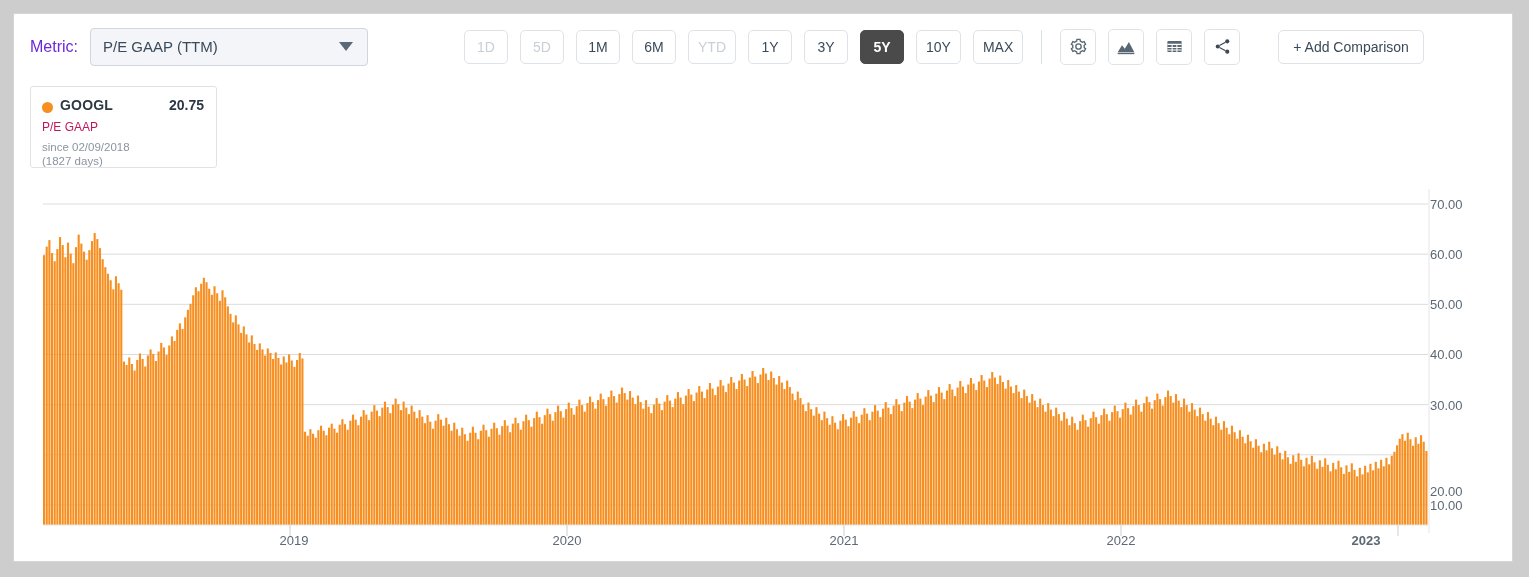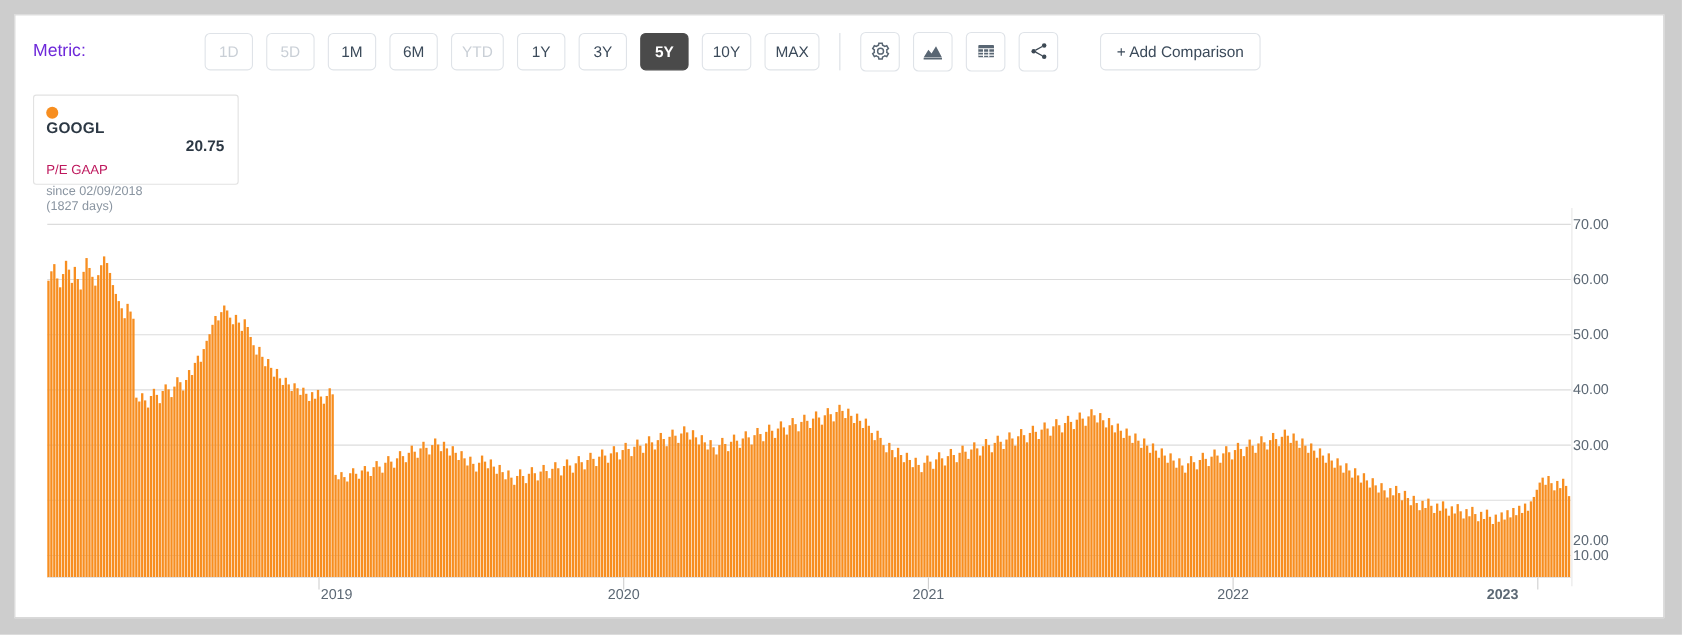--- a/index.html
+++ b/index.html
@@ -72,21 +72,21 @@
     font-family:"Liberation Sans",sans-serif;
   }
   
   #legend{
     position:absolute;left:16px;top:72px;
     width:187px;height:82px;
     border:1px solid #e2e2e2;border-radius:3px;
     background:#fff;box-sizing:border-box;
     padding:10px 12px 0 11px;
   }
-  .lg-row1{display:flex;align-items:flex-start;flex-direction:column;}
+  .lg-row1{display:flex;align-items:flex-end;}
   .lg-dot{width:11px;height:11px;border-radius:50%;background:#f78e20;margin-right:7px;}
   .lg-tic{font-size:14px;font-weight:bold;color:#2c3844;letter-spacing:.2px;}
   .lg-val{margin-left:auto;font-size:14px;font-weight:bold;color:#2c3844;}
   .lg-sub{font-size:12px;color:#be185d;margin-top:7px;}
   .lg-since{font-size:11.5px;color:#8a95a1;margin-top:6px;line-height:14px;}
   
   #plot{position:absolute;left:0;top:0;width:1500px;height:549px;}
   .ylab{
     position:absolute;font-size:13px;color:#5c6874;
     left:1416px;transform:translateY(-50%);
@@ -97,20 +97,24 @@
   }
 </style>
 </head>
 <body>
 
 <div id="card">
 
   <div id="toolbar">
     <span class="metric-label">Metric:</span>
 
+    <div class="metric-select">
+      <span class="val">P/E GAAP (TTM)</span>
+      <span class="caret"></span>
+    </div>
 
     <div class="range-group" id="range-group">
         <div class="range-btn disabled">1D</div>
         <div class="range-btn disabled">5D</div>
         <div class="range-btn">1M</div>
         <div class="range-btn">6M</div>
         <div class="range-btn disabled">YTD</div>
         <div class="range-btn">1Y</div>
         <div class="range-btn">3Y</div>
         <div class="range-btn active">5Y</div>
@@ -705,21 +709,21 @@
     <div id="ylabels">
         <div class="ylab" style="top: 190px;">70.00</div>
         <div class="ylab" style="top: 240px;">60.00</div>
         <div class="ylab" style="top: 290.312px;">50.00</div>
         <div class="ylab" style="top: 340.469px;">40.00</div>
         <div class="ylab" style="top: 390.625px;">30.00</div>
         <div class="ylab" style="top: 453px; margin-top: 24px;">20.00</div>
         <div class="ylab" style="top: 490.938px;">10.00</div>
       </div>
     <div id="xlabels">
-        <div class="xlab" style="left: 292px;">2019</div>
+        <div class="xlab" style="left: 280px;">2019</div>
         <div class="xlab" style="left: 553px;">2020</div>
         <div class="xlab" style="left: 830px;">2021</div>
         <div class="xlab" style="left: 1107px;">2022</div>
         <div class="xlab" style="left: 1352px; font-weight: bold;">2023</div>
       </div>
   </div>
 
 </div>
 
 </body></html>

